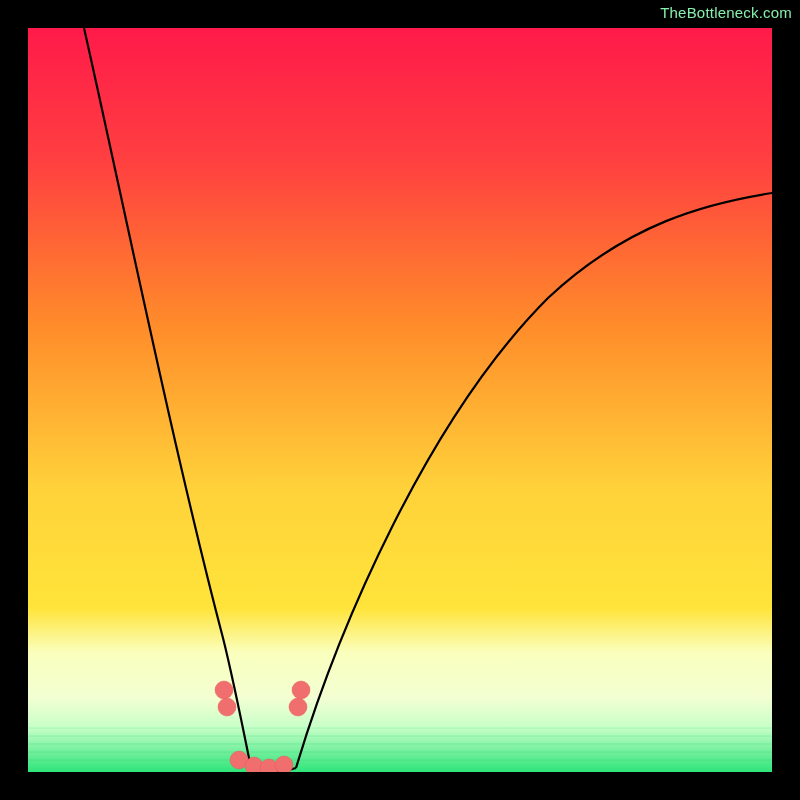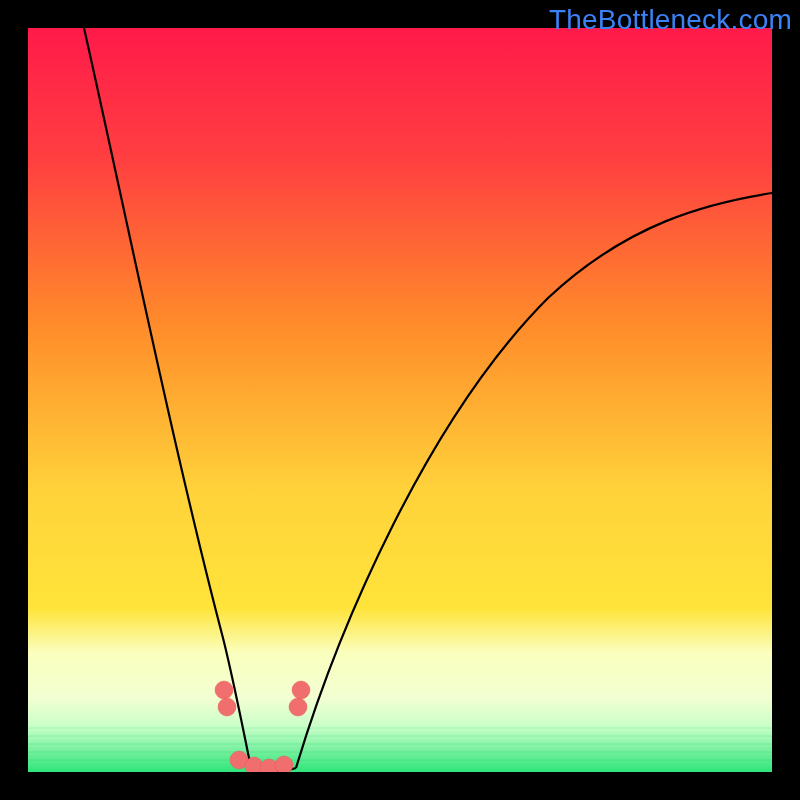--- a/index.html
+++ b/index.html
@@ -23,22 +23,22 @@
     position: absolute;
     left: 0;
     top: 0;
     width: 744px;
     height: 744px;
   }
   .watermark {
     position: absolute;
     top: 4px;
     right: 8px;
-    color: #3b82f6;
-    font-size: 28px;
+    color: #86efac;
+    font-size: 15px;
     font-weight: 500;
     letter-spacing: 0.2px;
     user-select: none;
   }
   svg { display: block; }
 </style>
 </head>
 <body>
 
 <div class="frame">

